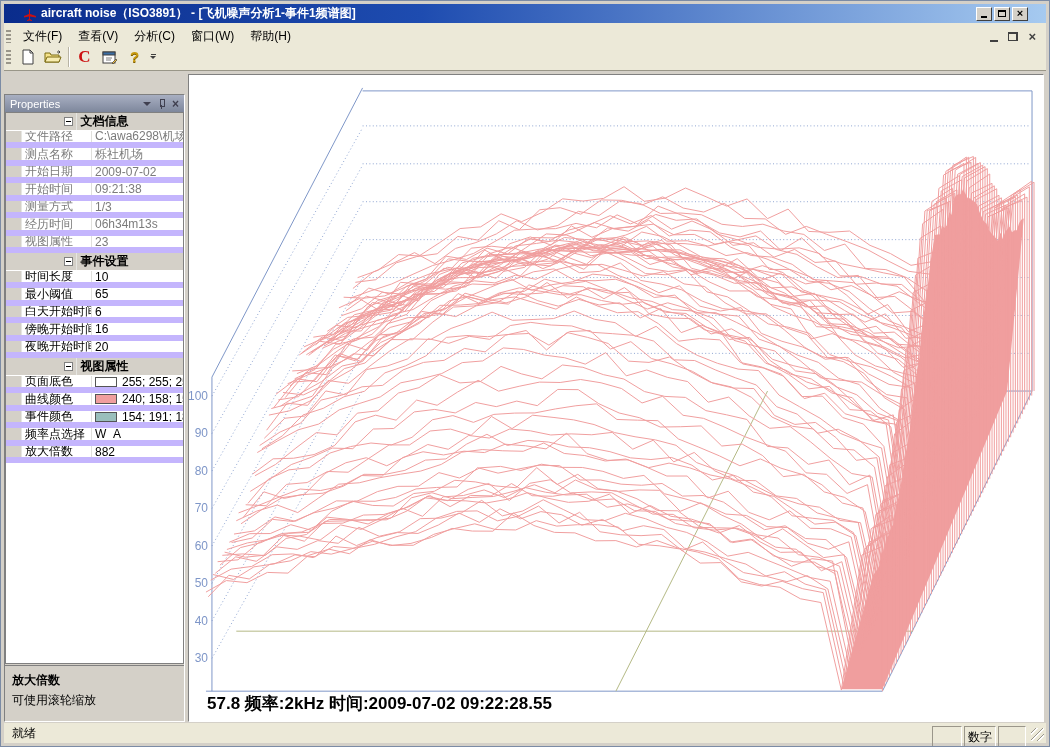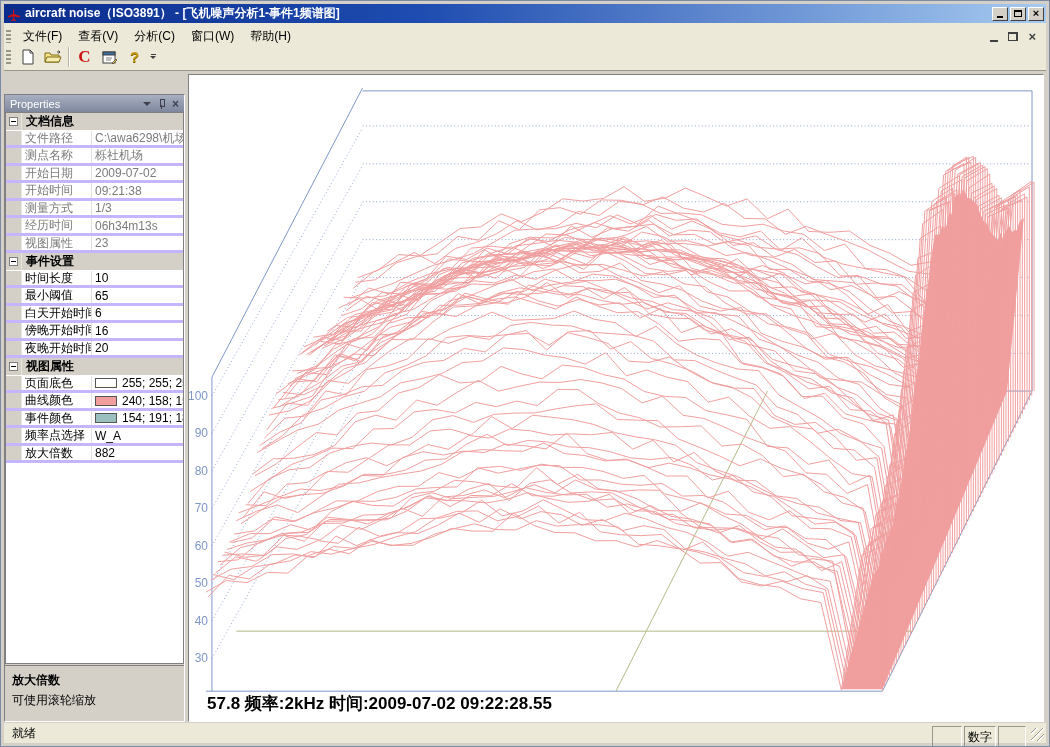--- a/index.html
+++ b/index.html
@@ -5,21 +5,21 @@
   * { margin:0; padding:0; box-sizing:border-box; }
   html,body { width:1050px; height:747px; }
   body {
     position:relative; background:#D4D0C8; overflow:hidden;
     font-family:"Liberation Sans","DejaVu Sans",sans-serif; font-size:12px; color:#000;
     border:1px solid #7b8ba5;
   }
   
   .titlebar { position:absolute; left:3px; top:3px; right:3px; height:19px;
     background:linear-gradient(to right,#0A2C8C 0%,#1E4CB0 40%,#A6CAF0 100%);
-    display:flex; align-items:center; padding:0 2px; }
+    display:flex; align-items:center; padding:0 18px; }
   .title-text { color:#fff; font-weight:bold; font-size:12px; margin-left:3px; white-space:nowrap; }
   .tb-btns { margin-left:auto; display:flex; gap:2px; }
   .tb-btn { width:16px; height:14px; background:#D4D0C8; border:1px solid;
     border-color:#fff #404040 #404040 #fff; display:flex; align-items:center; justify-content:center;
     font-size:9px; font-weight:bold; color:#000; line-height:1; }
   .glyph-min { width:6px; height:2px; background:#000; margin-top:7px; }
   .glyph-max { width:8px; height:7px; border:1px solid #000; border-top-width:2px; }
   .glyph-x { font-size:11px; font-weight:bold; margin-top:-1px; }
   
   .menubar { position:absolute; left:3px; top:22px; right:3px; height:28px; background:#ECE9D8;
@@ -51,27 +51,27 @@
   .props-header { height:17px; background:linear-gradient(to bottom,#A8AFC2,#7E879C);
     color:#fff; font-size:11px; display:flex; align-items:center; padding:0 5px; }
   .props-header .hicons { margin-left:auto; display:flex; align-items:center; gap:7px; color:#303030; }
   .h-tri { width:0; height:0; border-left:4px solid transparent; border-right:4px solid transparent; border-top:4px solid #404050; }
   .h-pin { width:7px; height:10px; position:relative; }
   .h-pin::before { content:""; position:absolute; left:2px; top:0; width:3px; height:6px; border:1px solid #404050; }
   .h-pin::after { content:""; position:absolute; left:3px; top:6px; width:1px; height:4px; background:#404050; }
   .h-x { font-size:12px; font-weight:bold; color:#404050; line-height:10px; }
   .prop-grid { position:absolute; left:0; top:17px; right:0; bottom:57px; background:#fff;
     border:1px solid #808080; overflow:hidden; }
-  .prow { display:flex; height:17.5px; border-bottom:3px solid #c4b5fd; font-size:12px; align-items:stretch; }
+  .prow { display:flex; height:17.5px; border-bottom:6px solid #c4b5fd; font-size:12px; align-items:stretch; }
   .prow .gut { width:16px; background:#D4D0C8; border-right:1px solid #e6e6e2; flex:none;
     display:flex; align-items:center; justify-content:center; }
   .prow .plabel { width:70px; flex:none; padding:1px 2px 0 3px; border-right:1px solid #e0e0dc;
     overflow:hidden; white-space:nowrap; display:flex; align-items:center; }
   .prow .pval { flex:1; padding:1px 1px 0 3px; overflow:hidden; white-space:nowrap; display:flex; align-items:center; }
-  .prow.section { background:#D4D0C8; font-weight:bold; border-bottom:1px solid #fff; }
+  .prow.section { background:#D4D0C8; font-weight:bold; border-bottom:1px solid #fff;justify-content:center; }
   .prow.section .seclabel { padding:1px 0 0 4px; display:flex; align-items:center; }
   .collapse-box { width:9px; height:9px; background:#fff; border:1px solid #808080; position:relative; }
   .collapse-box::after { content:""; position:absolute; left:1px; top:3px; width:5px; height:1px; background:#000; }
   .ro { color:#7b7b7b; }
   .swatch { display:inline-block; width:22px; height:10px; border:1px solid #555; margin-right:5px; flex:none; }
   .props-footer { position:absolute; left:0; bottom:0; right:0; height:56px; background:#D4D0C8;
     border-top:1px solid #808080; padding:6px 7px; }
   .props-footer .ftitle { font-weight:bold; margin-bottom:3px; }
   
   .chart { position:absolute; left:184px; top:2px; right:2px; bottom:0; background:#fff;

